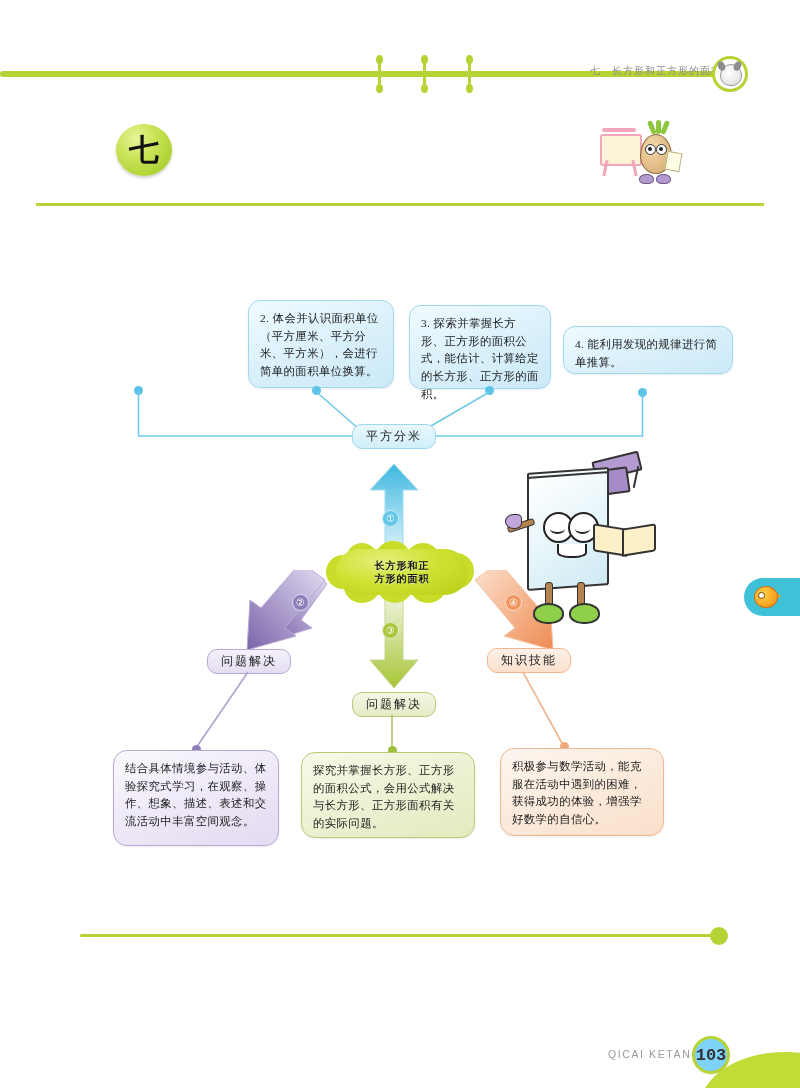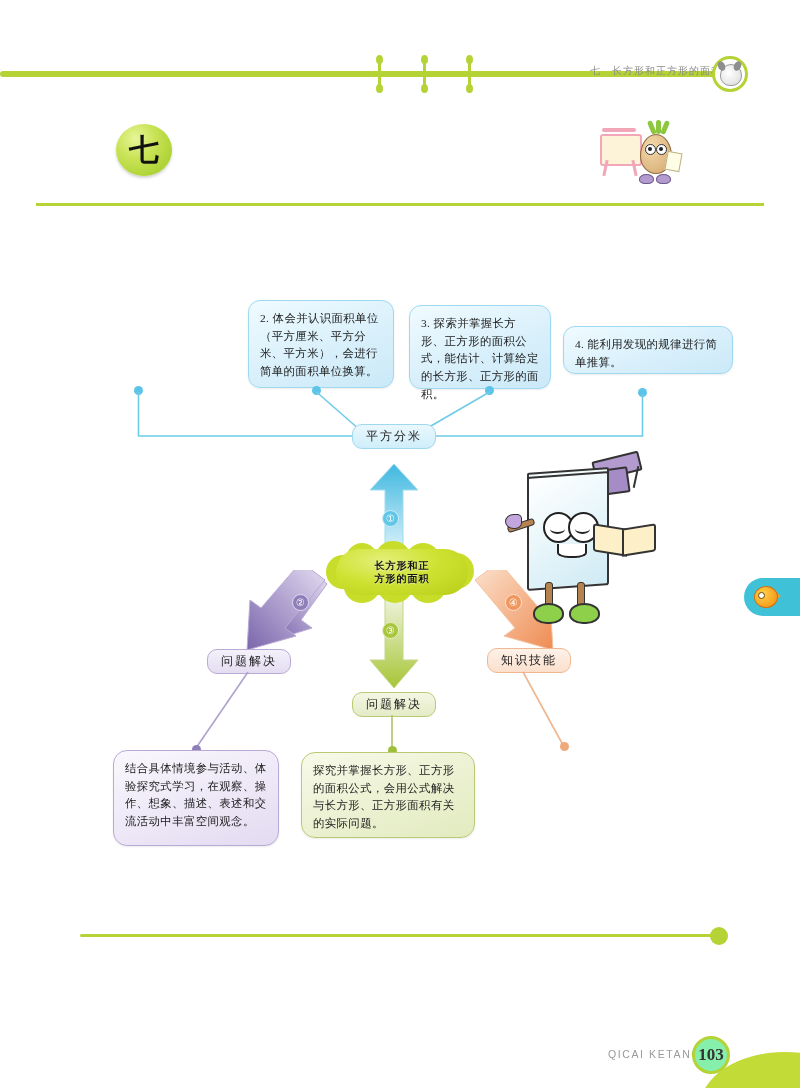--- a/index.html
+++ b/index.html
@@ -167,24 +167,24 @@
 
   
   .foot-rule{position:absolute;left:80px;top:934px;width:640px;height:3px;background:#b5d334;border-radius:2px;}
   .foot-dot{position:absolute;left:710px;top:927px;width:18px;height:18px;border-radius:50%;background:#b5d334;}
   .foot-label{
     position:absolute;left:608px;top:1048px;font-size:10.5px;color:#9a9a9a;letter-spacing:1.6px;
     font-family:"Liberation Sans","DejaVu Sans",sans-serif;
   }
   .foot-pageno{
     position:absolute;left:692px;top:1036px;width:38px;height:38px;border-radius:50%;
-    border:3.4px solid #b5d334;background:#86efac;box-sizing:border-box;
+    border:3.4px solid #b5d334;background:#7dd3fc;box-sizing:border-box;
     display:flex;align-items:center;justify-content:center;
     font-size:17px;color:#333;font-weight:bold;
-    font-family:Liberation Serif, serif;z-index:3;
+    font-family:Liberation Mono, monospace;z-index:3;
   }
   .foot-blob{position:absolute;left:700px;top:1052px;width:170px;height:110px;border-radius:50%;background:#c2db36;z-index:1;}
 </style>
 </head>
 <body>
 
 <div class="page">
 
   <div class="head-rule"></div>
   <div class="head-stitch" style="left:376px">
@@ -378,20 +378,23 @@
   <div class="dot purple" style="left:192px;top:745px;"></div>
   <div class="dot green" style="left:388px;top:746px;"></div>
   <div class="dot orange" style="left:560px;top:742px;"></div>
 
   <div class="node leaf-box green" style="left:301px;top:752px;width:174px;height:86px;">
     <span>探究并掌握长方形、正方形的面积公式，会用公式解决与长方形、正方形面积有关的实际问题。</span>
   </div>
   <div class="node leaf-box purple" style="left:113px;top:750px;width:166px;height:96px;">
     <span>结合具体情境参与活动、体验探究式学习，在观察、操作、想象、描述、表述和交流活动中丰富空间观念。</span>
   </div>
+  <div class="node leaf-box orange" style="left:500px;top:748px;width:164px;height:88px;">
+    <span>积极参与数学活动，能克服在活动中遇到的困难，获得成功的体验，增强学好数学的自信心。</span>
+  </div>
 
   <div class="foot-rule"></div>
   <div class="foot-dot"></div>
   <div class="foot-blob"></div>
   <div class="foot-label">QICAI KETANG</div>
   <div class="foot-pageno">103</div>
 
 </div>
 
 </body></html>

